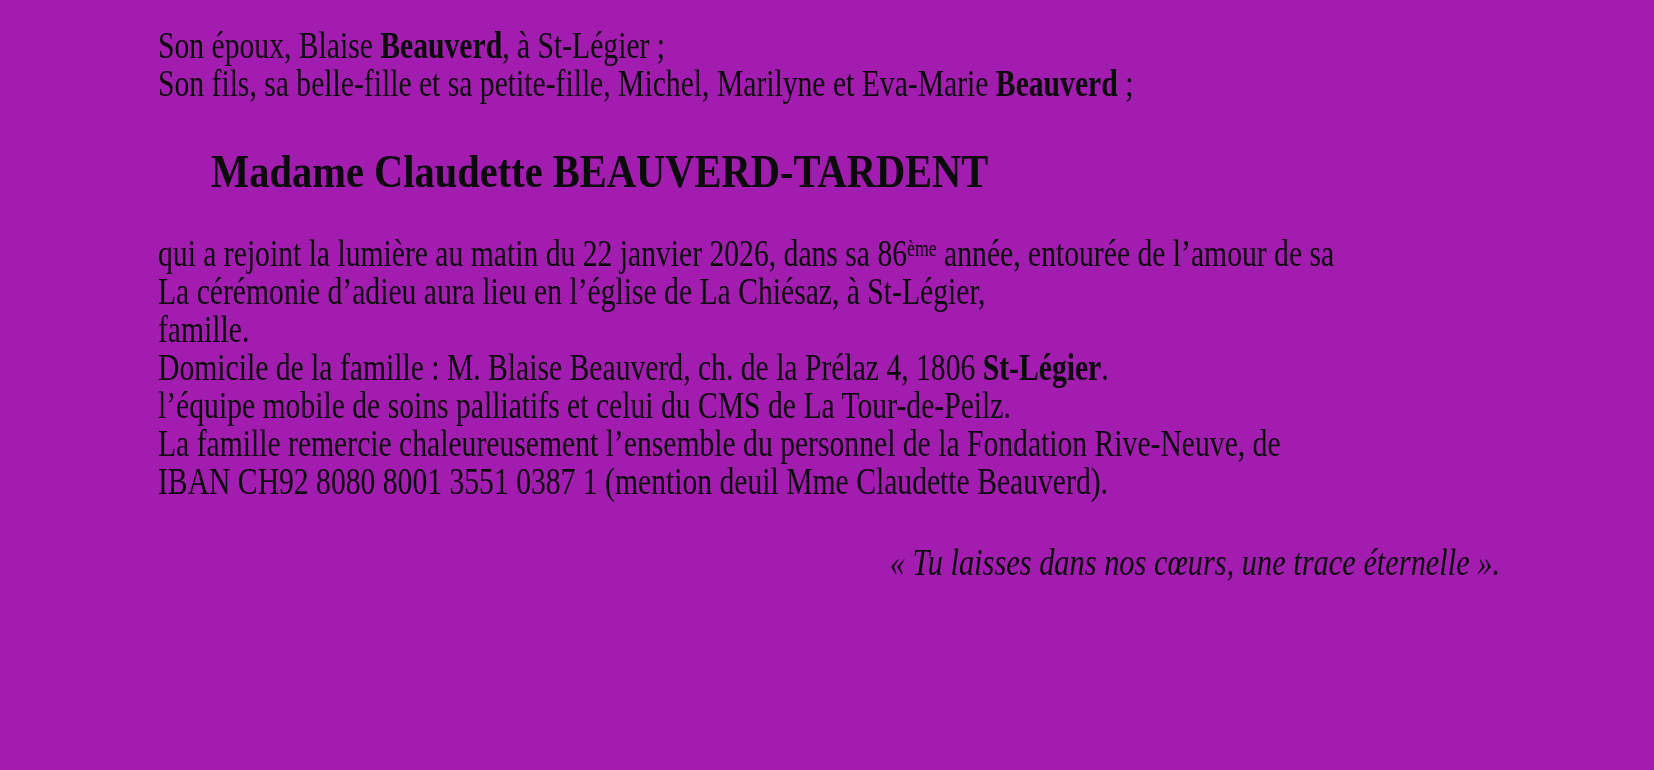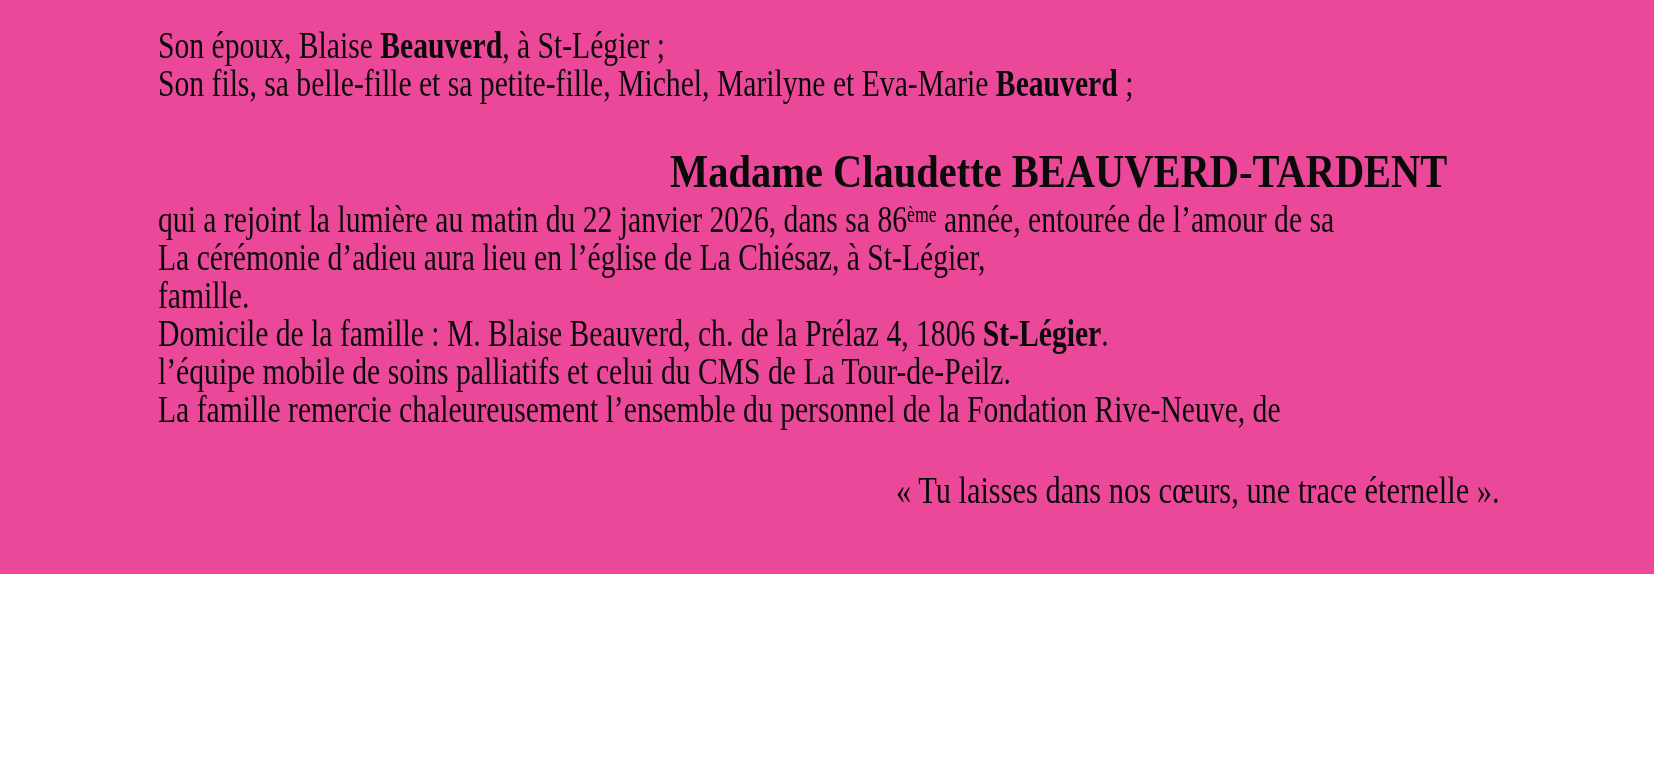--- a/index.html
+++ b/index.html
@@ -10,22 +10,22 @@
   body {
     width: 1654px;
     height: 770px;
     font-family: "Liberation Serif", "DejaVu Serif", serif;
     color: #0a0a0a;
     overflow: hidden;
   }
   .page {
     position: relative;
     width: 1654px;
-    height: 574px;
-    background: #ec4899;
+    height: 770px;
+    background: #a21caf;
     overflow: hidden;
   }
   .content {
     position: absolute;
     left: 158px;
     top: 26px;
     width: 1342px;
   }
   .line {
     font-size: 38px;
@@ -35,41 +35,43 @@
   }
   .scale {
     display: inline-block;
     transform: scaleX(0.78);
     transform-origin: 0 50%;
     white-space: pre;
   }
   b { font-weight: bold; }
   .title-row {
     margin-top: 42px;
-    text-align: right;
+    text-align: left;
     font-size: 46px;
     line-height: 56px;
     height: 56px;
     font-weight: bold;
     white-space: nowrap;
   }
   .title-row .scale {
     transform: scaleX(0.88);
     transform-origin: 50% 50%;
   }
   .body-block {
+    margin-top: 34px;
   }
   .sup {
     font-size: 0.6em;
     vertical-align: 0.45em;
     line-height: 0;
   }
   .quote-row {
     margin-top: 43px;
     text-align: right;
+    font-style: italic;
     font-size: 38px;
     line-height: 38px;
     height: 38px;
     white-space: nowrap;
   }
   .quote-row .scale {
     transform: scaleX(0.80);
     transform-origin: 100% 50%;
   }
 </style>
@@ -86,18 +88,19 @@
 
     <div class="title-row"><span class="scale">Madame Claudette BEAUVERD-TARDENT</span></div>
 
     <div class="body-block">
       <div class="line"><span class="scale"><span>qui a rejoint la lumière au matin du 22 janvier 2026, dans sa 86</span><span class="sup">ème</span><span> année, entourée de l’amour de sa</span></span></div>
       <div class="line"><span class="scale">La cérémonie d’adieu aura lieu en l’église de La Chiésaz, à St-Légier,</span></div>
       <div class="line"><span class="scale">famille.</span></div>
       <div class="line"><span class="scale"><span>Domicile de la famille : M. Blaise Beauverd, ch. de la Prélaz 4, 1806 </span><b>St-Légier</b><span>.</span></span></div>
       <div class="line"><span class="scale">l’équipe mobile de soins palliatifs et celui du CMS de La Tour-de-Peilz.</span></div>
       <div class="line"><span class="scale">La famille remercie chaleureusement l’ensemble du personnel de la Fondation Rive-Neuve, de</span></div>
+      <div class="line"><span class="scale">IBAN CH92 8080 8001 3551 0387 1 (mention deuil Mme Claudette Beauverd).</span></div>
     </div>
 
     <div class="quote-row"><span class="scale">« Tu laisses dans nos cœurs, une trace éternelle ».</span></div>
 
   </div>
 </div>
 
 </body></html>

